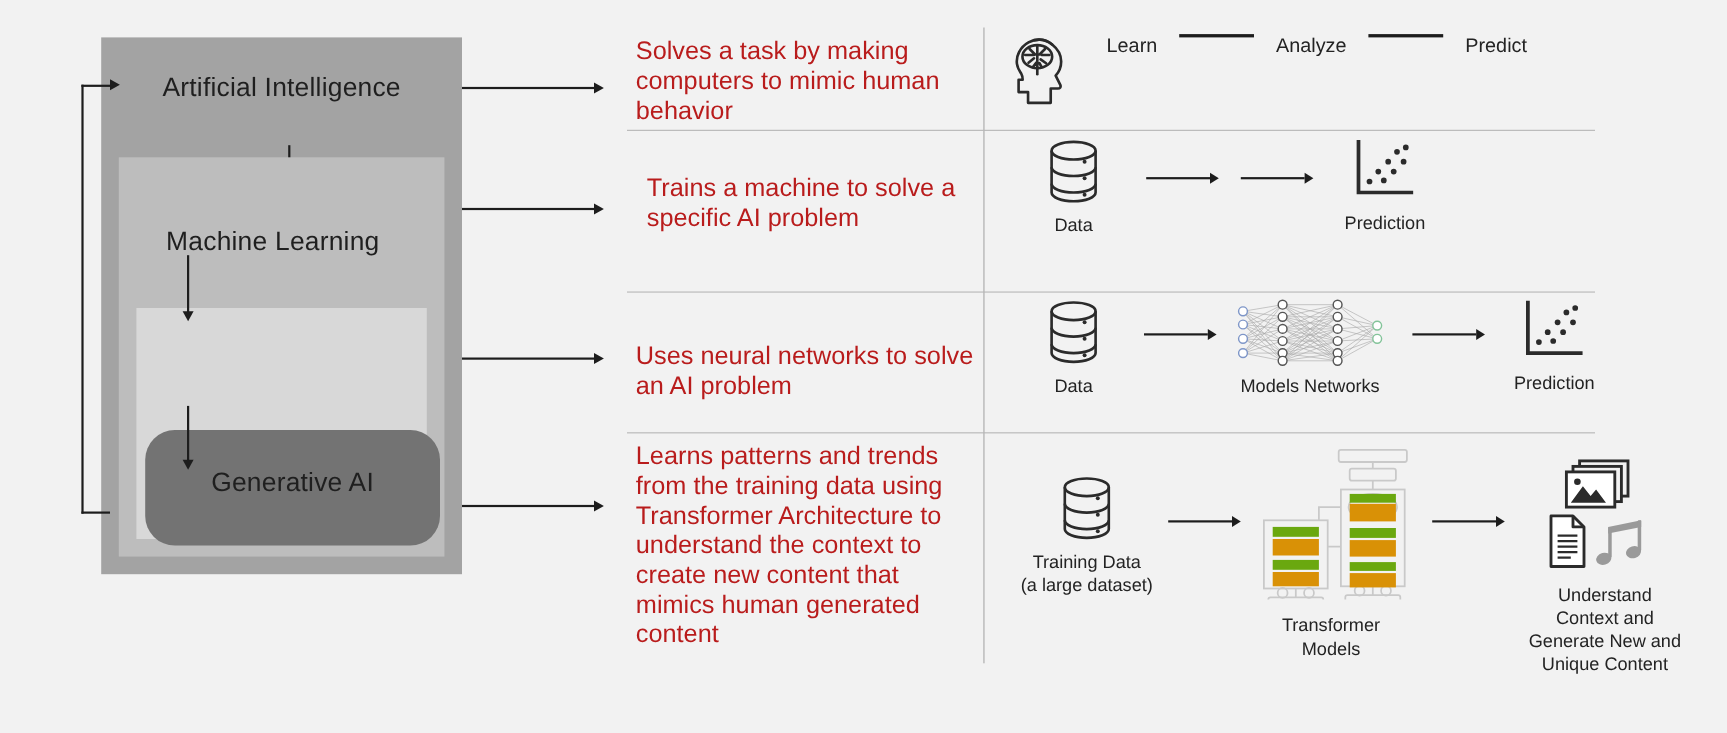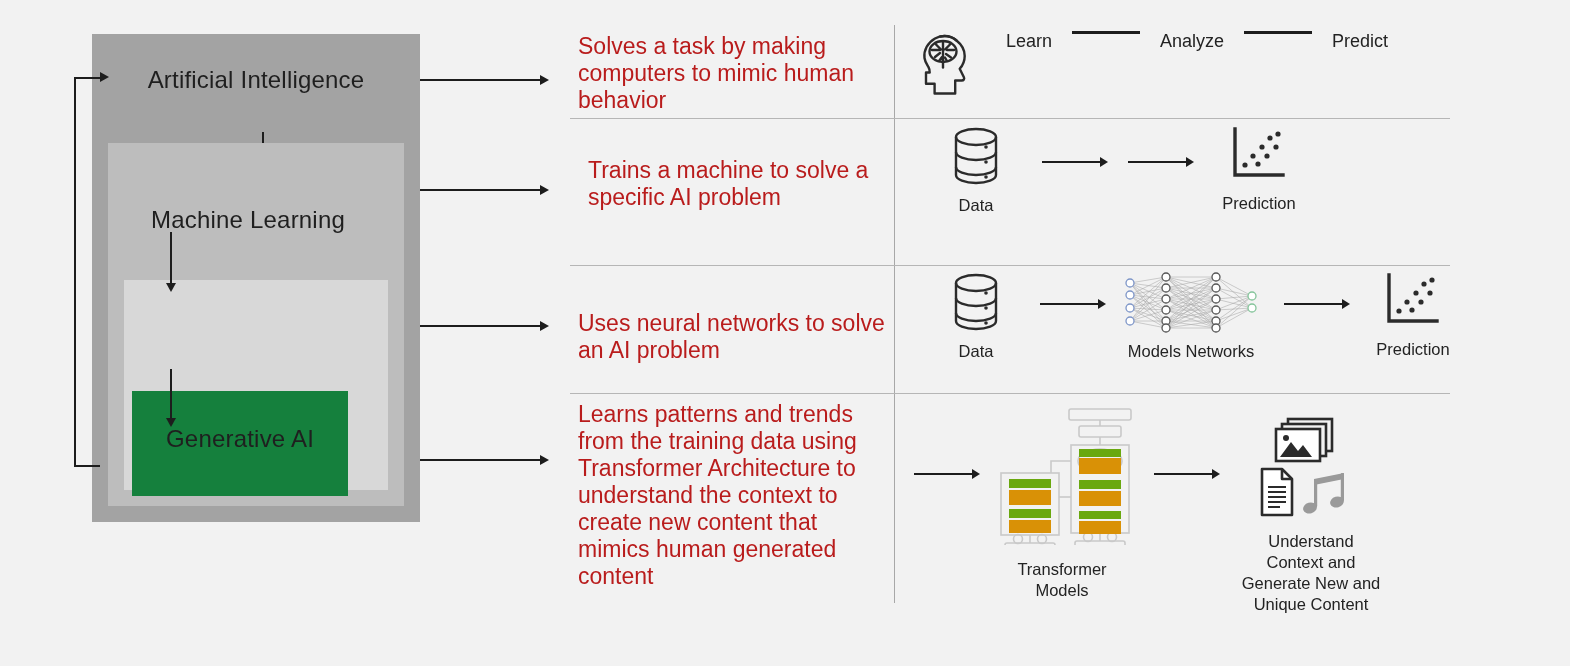--- a/index.html
+++ b/index.html
@@ -42,23 +42,24 @@
   .nest-dl {
     position: absolute;
     left: 16px; top: 137px;
     width: 264px; height: 210px;
     background: #d8d8d8;
     box-sizing: border-box;
   }
   .nest-gen {
     position: absolute;
     left: 8px; top: 111px;
-    width: 216px; height: 105px;
-    background: #15803d;
+    width: 268px; height: 105px;
+    background: #737373;
     box-sizing: border-box;
+    border-radius: 27px;
   }
   .nest-label {
     position: absolute;
     width: 100%;
     text-align: center;
     font-size: 24px;
     letter-spacing: .2px;
     color: #1f1f1f;
     white-space: nowrap;
   }
@@ -437,20 +438,37 @@
               </g>
             </svg>
           </span>
           <div class="node-cap">Prediction</div>
         </div>
       </div>
     </div>
 
     <div class="panel panel-4">
       <div class="flow" style="padding-left:4px;">
+        <div class="node" style="width:148px; padding-top:30px;">
+          <span>
+            <svg width="56" height="62" viewBox="0 0 56 62">
+              <g fill="none" stroke="#2b2b2b" stroke-width="2.4">
+                <ellipse cx="28" cy="12" rx="20" ry="8"></ellipse>
+                <path d="M8 12v38c0 4.4 9 8 20 8s20-3.6 20-8V12"></path>
+                <path d="M8 27c0 4.4 9 8 20 8s20-3.6 20-8"></path>
+                <path d="M8 42c0 4.4 9 8 20 8s20-3.6 20-8"></path>
+              </g>
+              <circle cx="38" cy="22" r="1.8" fill="#2b2b2b"></circle>
+              <circle cx="38" cy="37" r="1.8" fill="#2b2b2b"></circle>
+              <circle cx="38" cy="52" r="1.8" fill="#2b2b2b"></circle>
+            </svg>
+          </span>
+          <div class="node-cap">Training Data
+(a large dataset)</div>
+        </div>
 
         <div class="flow-arrow" style="width:58px; margin:72px 8px 0 0;"></div>
 
         <div class="node" style="width:164px;">
           <span>
             <svg width="150" height="144" viewBox="0 0 150 144">
               <g fill="none" stroke="#c9c9c9" stroke-width="1.6">
 
                 <rect x="82" y="8" width="62" height="11" rx="2"></rect>
                 <rect x="92" y="25" width="42" height="11" rx="2"></rect>

